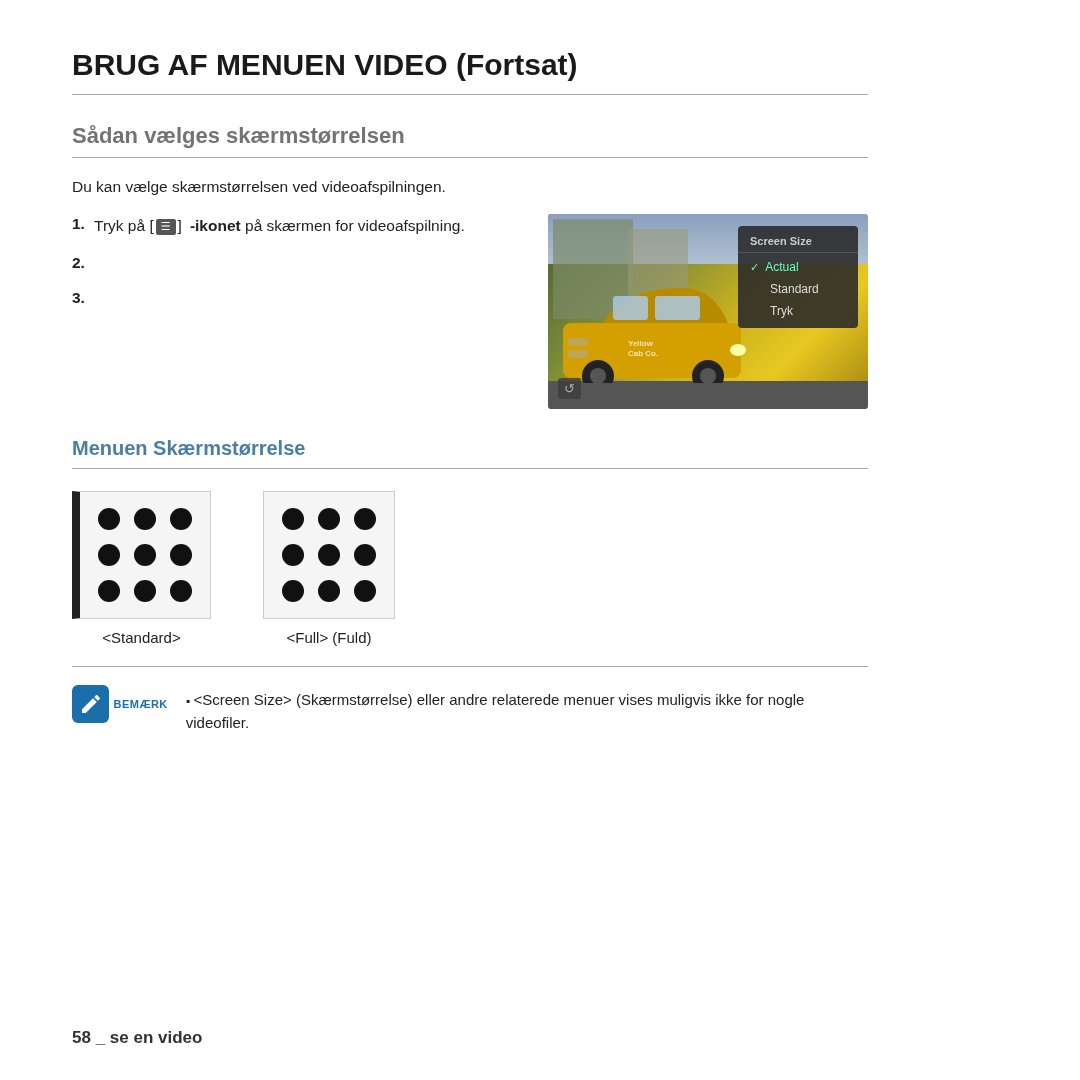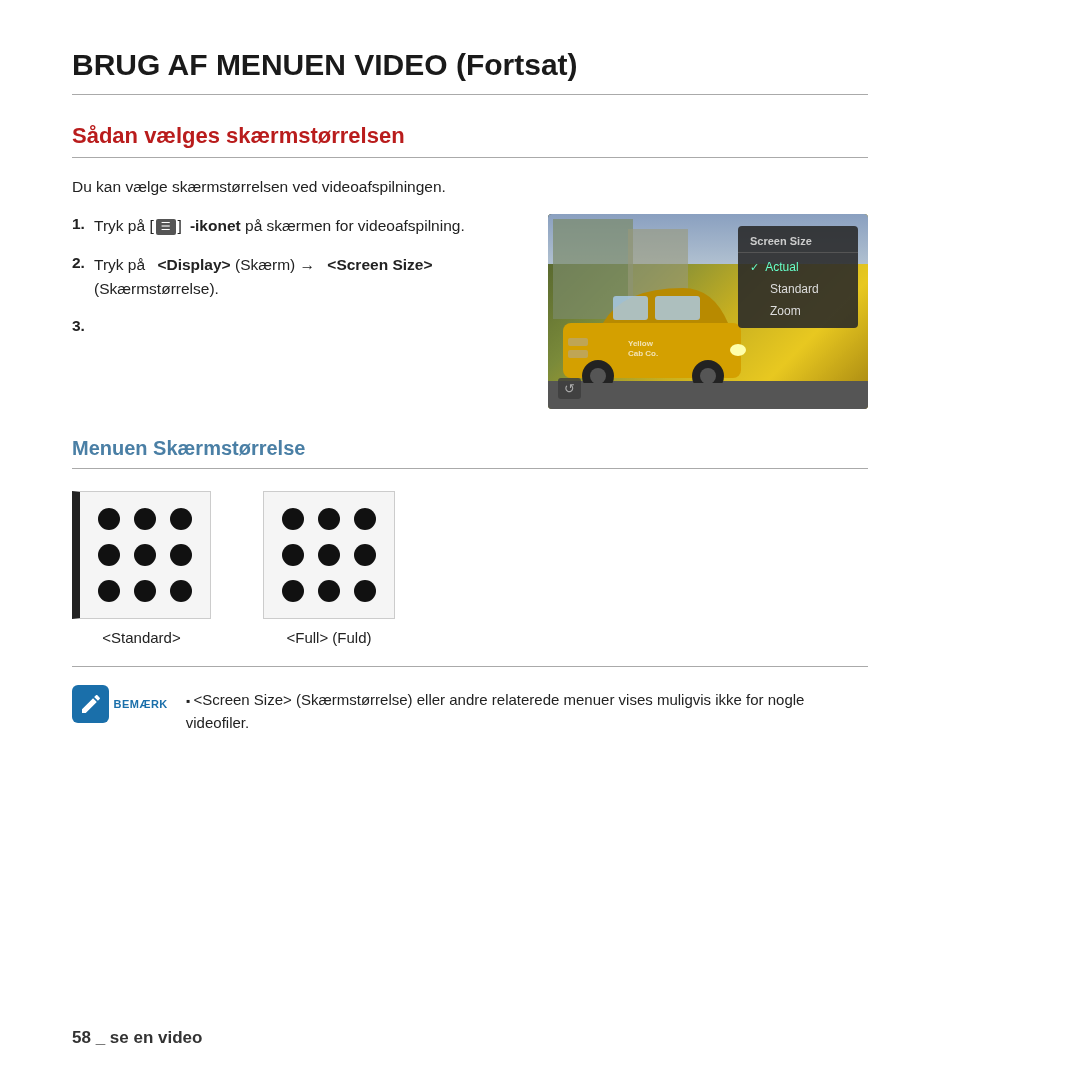--- a/index.html
+++ b/index.html
@@ -29,21 +29,21 @@
       color: #1a1a1a;
       border-bottom: 1.5px solid #aaa;
       padding-bottom: 12px;
       margin-bottom: 28px;
     }
 
     
     .sub-heading {
       font-size: 22px;
       font-weight: bold;
-      color: #b91c1c;
+      color: #737373;
       border-bottom: 1.5px solid #aaa;
       padding-bottom: 8px;
       margin-bottom: 20px;
     }
 
     .sub-heading2 {
       font-size: 20px;
       font-weight: bold;
       color: #4a7fa5;
       border-bottom: 1.5px solid #aaa;
@@ -349,23 +349,20 @@
 
       <div class="step-item">
         <span class="step-number">1.</span>
         <span class="step-content">
           Tryk på [<span class="menu-icon-inline">☰</span>]<span class="bold">-ikonet</span> på skærmen for videoafspilning.
         </span>
       </div>
 
       <div class="step-item">
         <span class="step-number">2.</span>
-        <span class="step-content">
-          Tryk på <span class="bold">&lt;Display&gt;</span> (Skærm) → <span class="bold">&lt;Screen Size&gt;</span> (Skærmstørrelse).
-        </span>
       </div>
 
       <div class="step-item">
         <span class="step-number">3.</span>
       </div>
 
     </div>
 
     <div class="screenshot-box">
       <div class="car-bg">
@@ -405,21 +402,21 @@
           <div class="menu-overlay-item selected">
             <span class="checkmark">✓</span>
             <span>Actual</span>
           </div>
           <div class="menu-overlay-item">
             <span style="width:14px;"></span>
             <span>Standard</span>
           </div>
           <div class="menu-overlay-item">
             <span style="width:14px;"></span>
-            <span>Zoom</span>
+            <span>Tryk</span>
           </div>
         </div>
 
         <div class="back-arrow">↺</div>
       </div>
     </div>
   </div>
 
   <h2 class="sub-heading2">Menuen Skærmstørrelse</h2>
 

